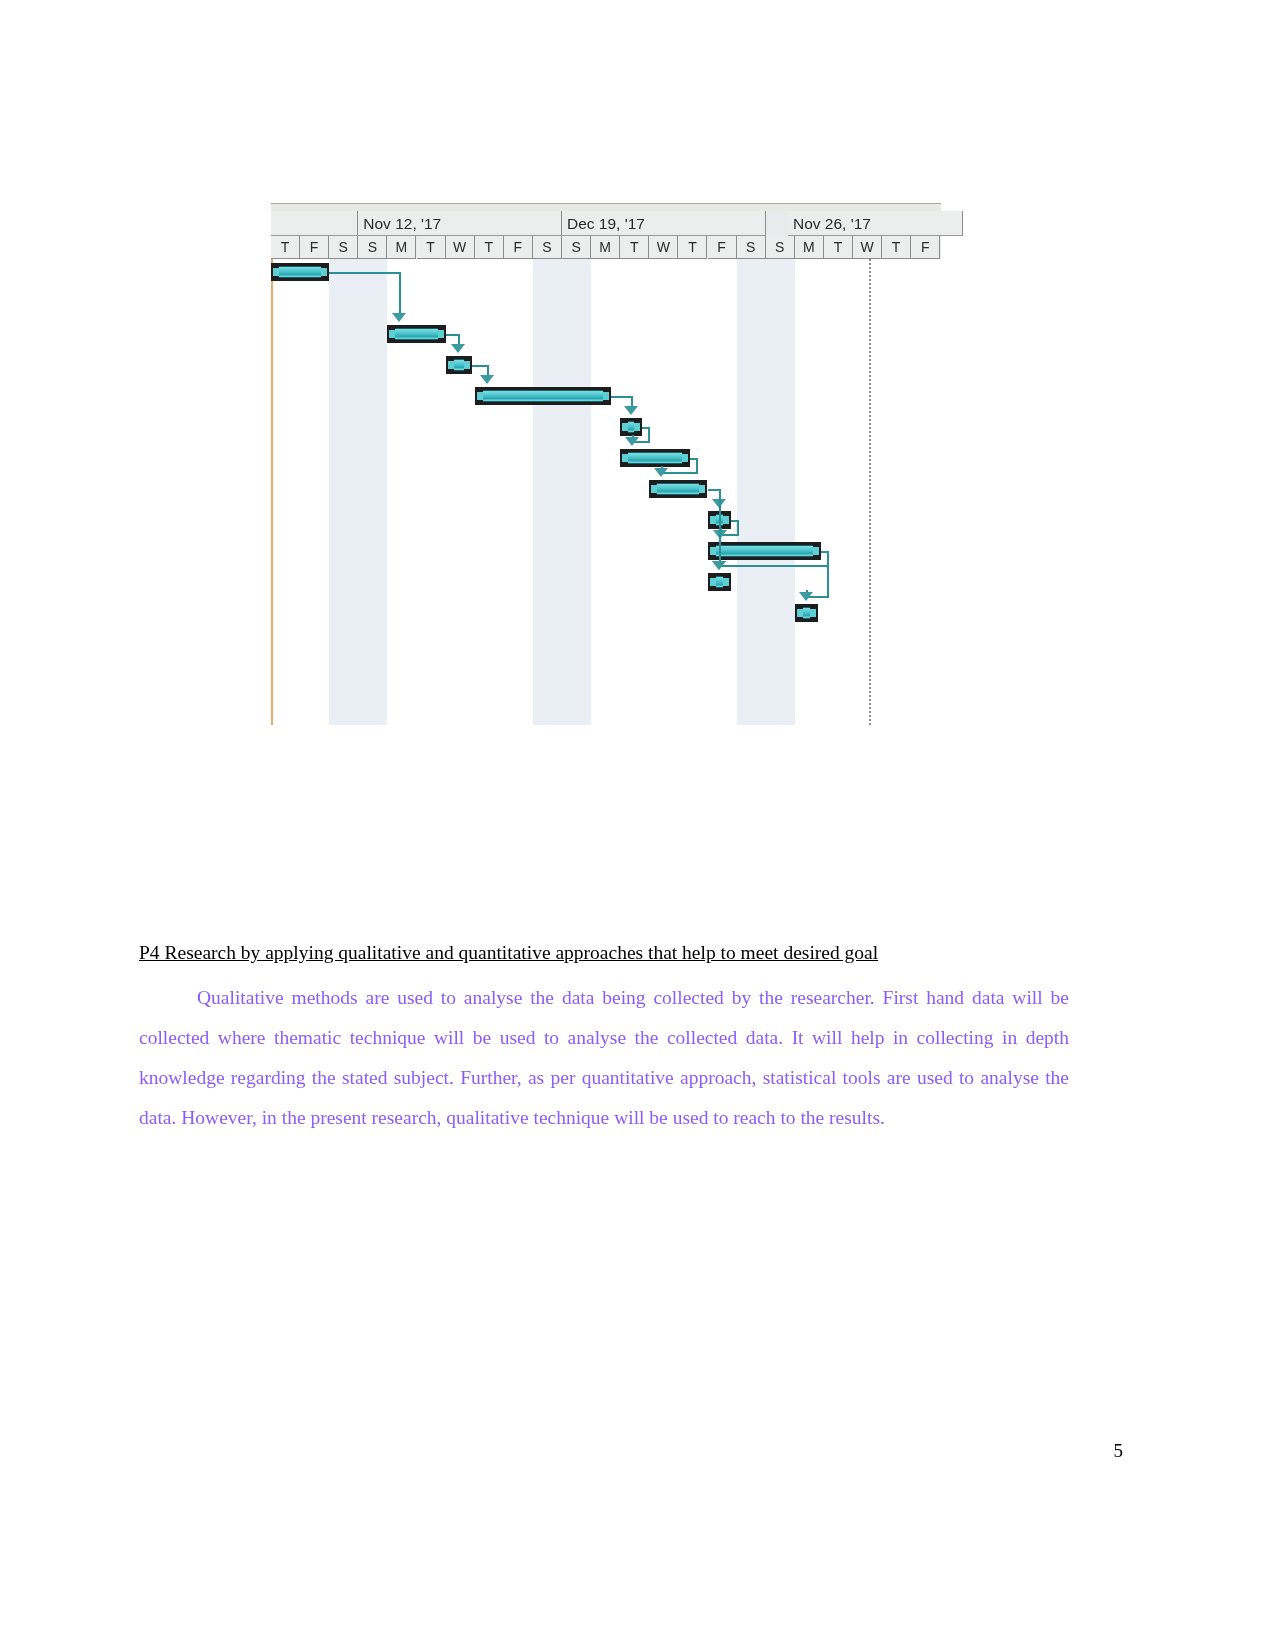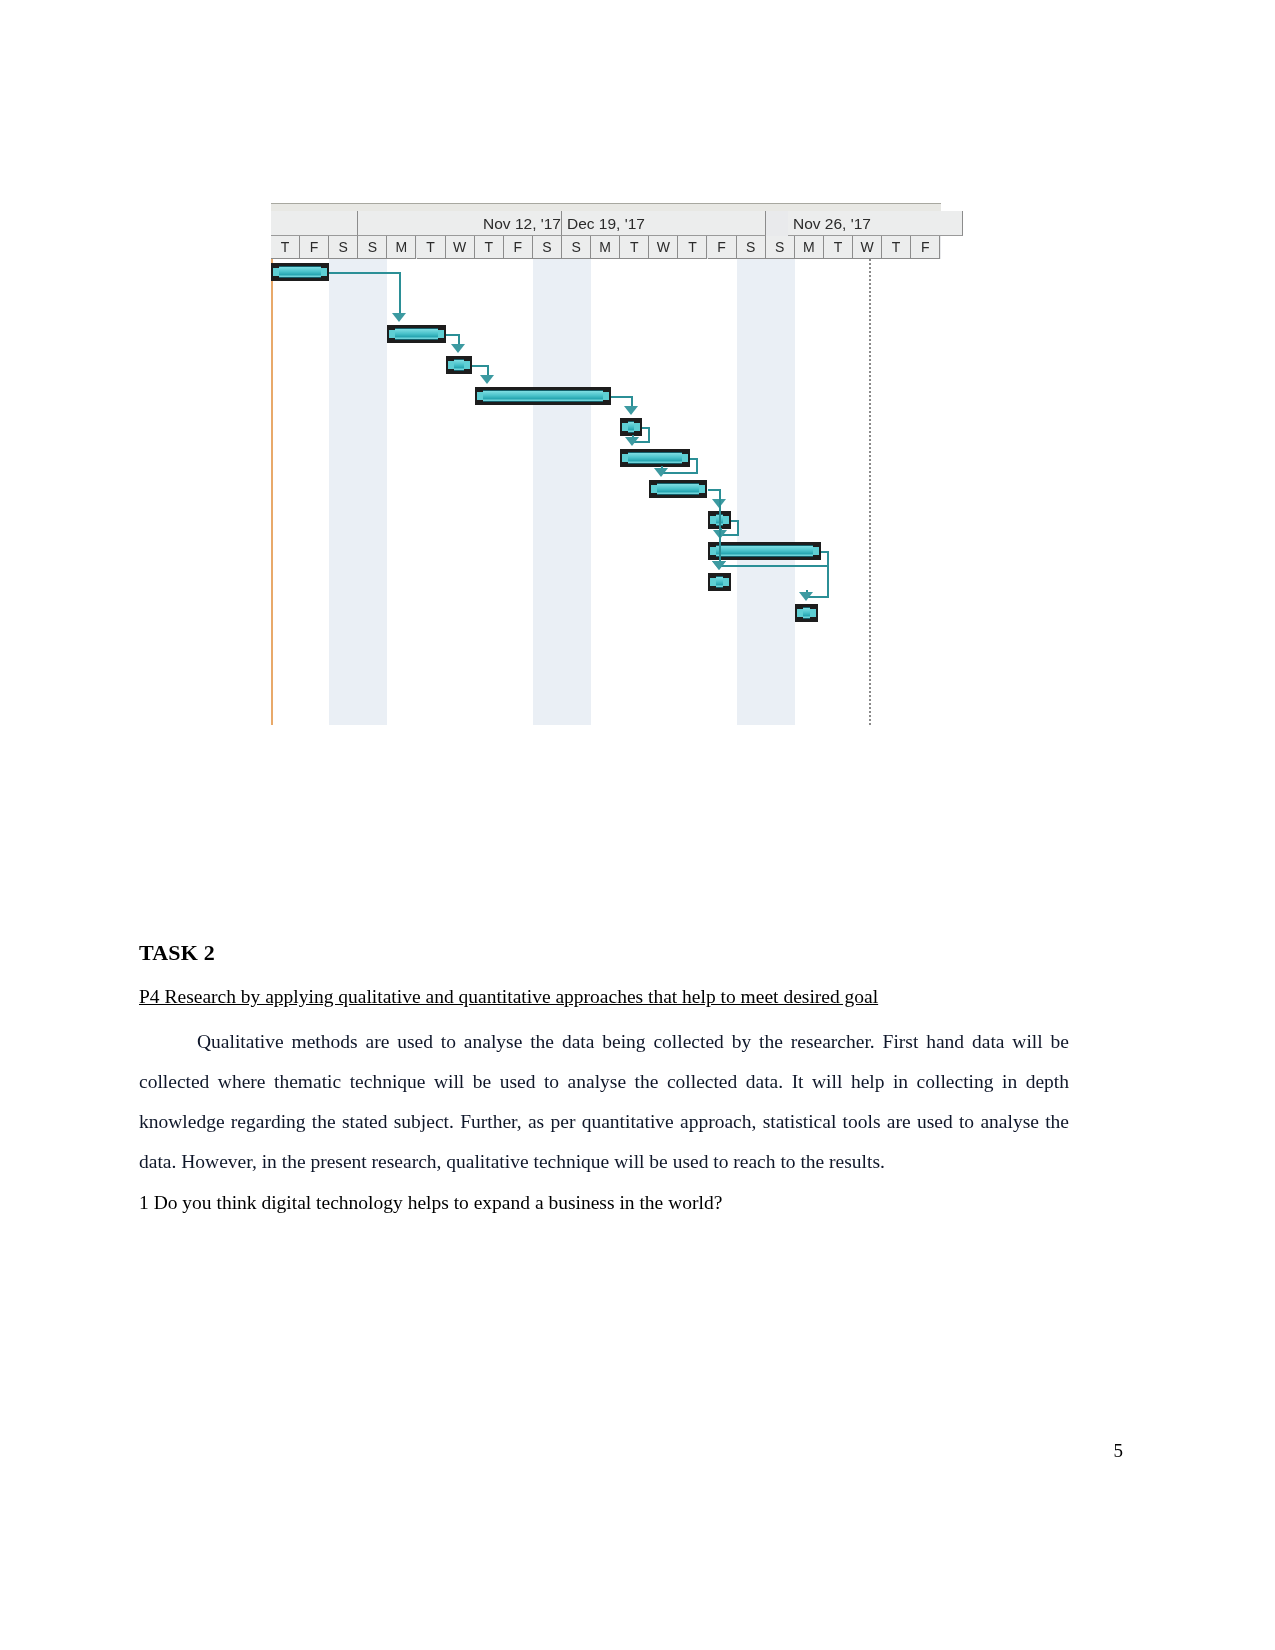--- a/index.html
+++ b/index.html
@@ -193,21 +193,21 @@
     letter-spacing: .2px;
   }
   .h-sub {
     font-size: 19.5px;
     color: #000;
     text-decoration: underline;
     margin: 0 0 12px 0;
     line-height: 1.35;
   }
   .para-red {
-    color: #0f172a;
+    color: #8b5cf6;
     font-size: 19.5px;
     line-height: 2.05;
     text-align: justify;
     margin: 0 0 2px 0;
     text-indent: 58px;
   }
   .line-plain {
     font-size: 19.5px;
     color: #000;
     line-height: 1.95;
@@ -249,21 +249,21 @@
 <body>
 
 <div class="page">
 
   <div class="gantt">
     <div class="gantt-topstrip"></div>
 
     <div class="gantt-header">
       <div class="week-row" id="week-row">
           <div class="week-cell blank" style="left: 0px; width: 87.3px;"></div>
-          <div class="week-cell" style="left: 87.3px; width: 203.7px; text-align: right;">Nov 12, '17</div>
+          <div class="week-cell" style="left: 87.3px; width: 203.7px;">Nov 12, '17</div>
           <div class="week-cell" style="left: 291px; width: 203.7px;">Dec 19, '17</div>
           <div class="week-cell" style="left: 517px; width: 174.6px;">Nov 26, '17</div>
         </div>
       <div class="day-row" id="day-row">
           <div class="day-cell" style="left: 0px; width: 29.1px;">T</div>
           <div class="day-cell" style="left: 29.1px; width: 29.1px;">F</div>
           <div class="day-cell" style="left: 58.2px; width: 29.1px;">S</div>
           <div class="day-cell" style="left: 87.3px; width: 29.1px;">S</div>
           <div class="day-cell" style="left: 116.4px; width: 29.1px;">M</div>
           <div class="day-cell" style="left: 145.5px; width: 29.1px;">T</div>
@@ -413,25 +413,23 @@
         <div class="arrow" style="left: 441.14px; top: 302px;"></div>
         <div class="link h" style="left: 549.99px; top: 292px; width: 6px; height: 2px;"></div>
         <div class="link v" style="left: 555.99px; top: 292px; width: 2px; height: 47px;"></div>
         <div class="link h" style="left: 535.44px; top: 337px; width: 22.55px; height: 2px;"></div>
         <div class="link v" style="left: 535.44px; top: 331px; width: 2px; height: 8px;"></div>
         <div class="arrow" style="left: 528.44px; top: 333px;"></div>
       </div>
   </div>
 
   <div class="content">
-    <h1 class="h-task">TASK 2</h1>
     <p class="h-sub">P4 Research by applying qualitative and quantitative approaches that help to meet desired goal</p>
     <p class="para-red">Qualitative methods are used to analyse the data being collected by the researcher. First hand data will be collected where thematic technique will be used to analyse the collected data. It will help in collecting in depth knowledge regarding the stated subject. Further, as per quantitative approach, statistical tools are used to analyse the data. However, in the present research, qualitative technique will be used to reach to the results.</p>
 
 
 
-    <p class="q-line">1 Do you think digital technology helps to expand a business in the world?</p>
 
   </div>
 
   <div class="page-num">5</div>
 
 </div>
 
 </body></html>

